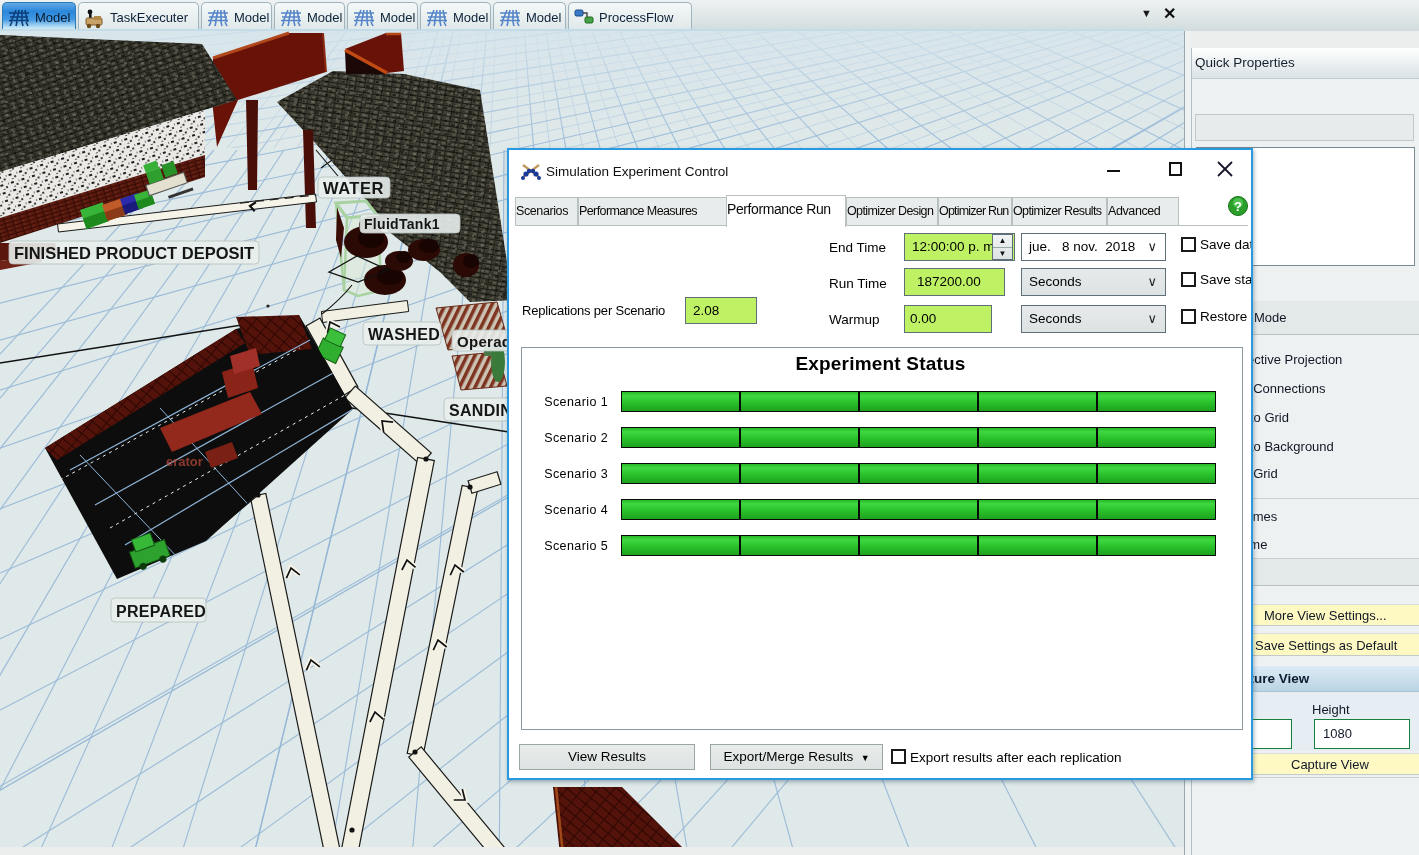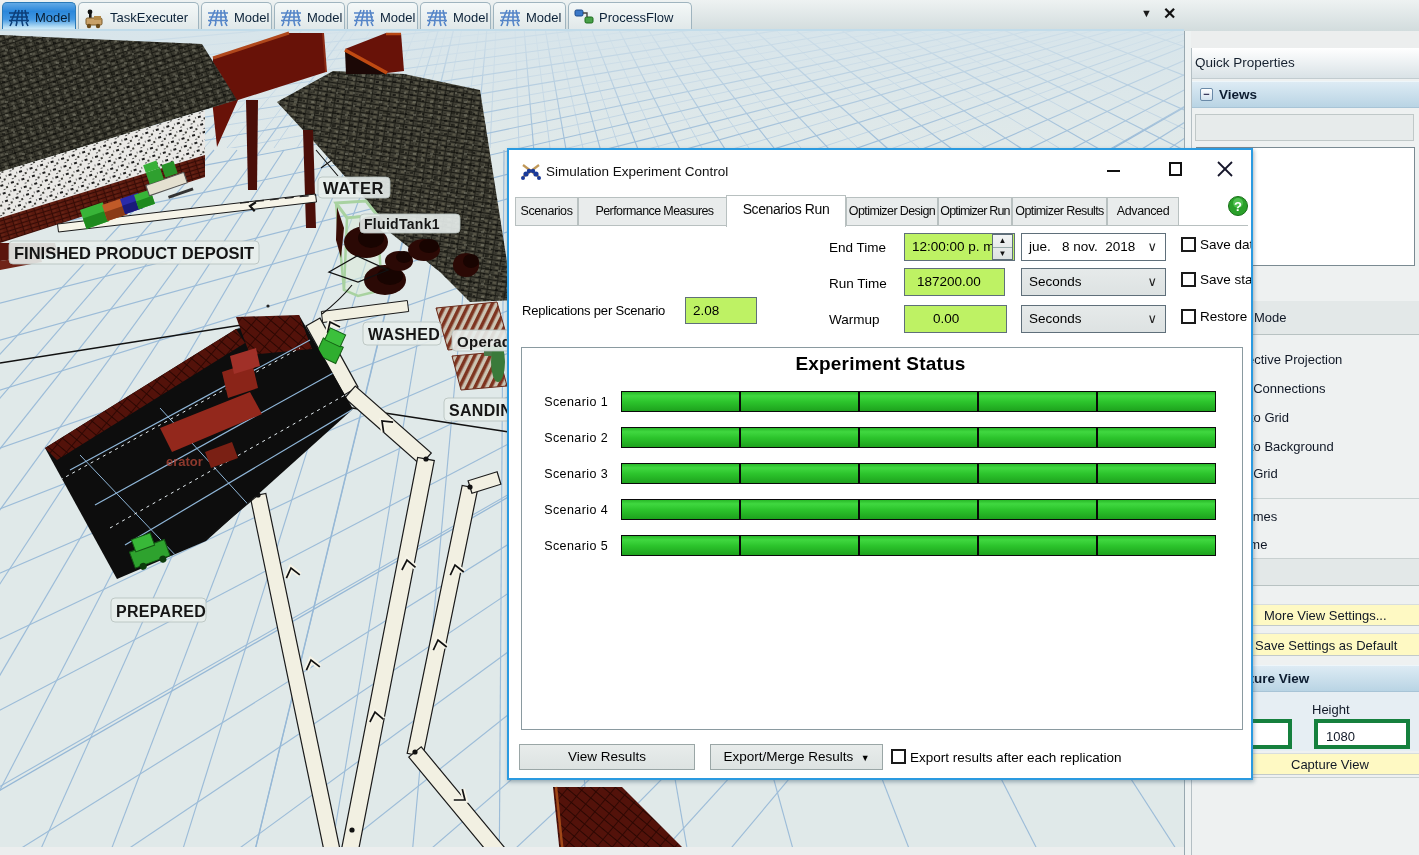--- a/index.html
+++ b/index.html
@@ -26,28 +26,28 @@
 .rp-title { position:absolute; left:0; top:0; width:227px; height:31px;
   background:linear-gradient(#ffffff,#d9e2e6); border-bottom:1px solid #c2ccd0;
   line-height:30px; padding-left:3px; color:#15202e; font-size:13.5px;}
 .rp-sec { position:absolute; left:0; width:227px; height:27px;
   background:linear-gradient(#ddebf4,#b9d4e4); border-top:1px solid #eef6fa; border-bottom:1px solid #a8c4d6;
   font-weight:bold; color:#0c1c30; line-height:26px; font-size:13.5px;}
 .rp-item { position:absolute; left:0; width:227px; font-size:13px; color:#101826; white-space:nowrap;}
 .rp-band { position:absolute; left:0; width:227px; background:#e3e8e8; }
 .rp-line { position:absolute; left:0; width:227px; height:1px; background:#c9d2d2; }
 .rp-btnrow { position:absolute; left:10px; width:227px; background:#fef9c3; border-top:1px solid #d8dede; border-bottom:1px solid #c2caca;}
-.rp-input { position:absolute; background:#fff; border:4px solid #15803d; font-size:13px; padding-left:8px; }
+.rp-input { position:absolute; background:#fff; border:1px solid #15803d; font-size:13px; padding-left:8px; }
 #dialog { overflow:hidden; position:absolute; left:507px; top:148px; width:746px; height:632px;
   background:#fff; border:2px solid #2a9ae0; box-shadow:1px 2px 4px rgba(60,90,110,.45); font-size:13px; color:#000;}
 .dtitle { position:absolute; left:0; top:0; width:742px; height:45px; background:#fff; }
 .dtitle .txt { position:absolute; left:37px; top:14px; font-size:13.5px; color:#111; }
 .dbtn { position:absolute; top:0; width:45px; height:45px; color:#111; }
 .dtab { position:absolute; top:47px; height:29px; background:#e9ecec; border:1px solid #b8c0c0;
-  font-size:12.5px; letter-spacing:-0.4px; color:#0a0a0a; text-align:center; line-height:27px; white-space:nowrap; overflow:hidden;}
+  font-size:12.5px; letter-spacing:-0.4px; color:#0a0a0a; text-align:left; line-height:27px; white-space:nowrap; overflow:hidden;}
 .dtab.active { background:#fff; border-bottom:none; top:45px; height:32px; z-index:3; font-size:14px;}
 .dtabline { position:absolute; left:6px; top:75px; width:733px; height:1px; background:#b8c0c0; }
 .dbutton { position:absolute; background:linear-gradient(#e8eceb,#dde3e2); border:1px solid #9aa6a6; text-align:center; color:#000; }
 .dinput { position:absolute; background:#bef264; border:1px solid #5f6f7a; font-size:13.5px; padding-left:7px; color:#000; white-space:nowrap; overflow:hidden;}
 .dcombo { position:absolute; border:1px solid #5f6f7a; font-size:13.5px; padding-left:7px; color:#000; white-space:nowrap; overflow:hidden;}
 .dcombo .chev { position:absolute; right:8px; top:0px; font-size:13px; color:#222; font-family:'Liberation Sans',sans-serif; }
 .dcheck { position:absolute; width:15px; height:15px; background:#fff; border:2px solid #1a1a1a; }
 .dlbl { position:absolute; font-size:13.5px; color:#000; white-space:nowrap; }
 .dgroup { position:absolute; left:12px; top:197px; width:722px; height:383px; border:1px solid #8a9aa0; }
 .seg { position:absolute; top:0; height:21px; border:1px solid #0a0a0a;
@@ -453,21 +453,20 @@
         </svg>
         <span class="lbl" style="">ProcessFlow</span>
       </div>
 <div class="understrip"></div>
 <div id="tabdrop">▼</div>
 <div id="tabclose">✕</div>
 </div>
 <div id="splitter"></div>
 <div id="rpanel">
 <div class="rp-title">Quick Properties</div>
-<div class="rp-sec" style="top:33px"><span style="display:inline-block;width:13px;height:13px;background:linear-gradient(#fff,#cfe0ec);border:1px solid #6a8aa8;border-radius:2px;margin:6px 6px 0 8px;vertical-align:top;line-height:10px;font-size:11px;text-align:center;color:#335;font-weight:bold">−</span>Views</div>
 <div style="position:absolute;left:3px;top:66px;width:219px;height:27px;background:#e7ebeb;border:1px solid #c0c8c8"></div>
 <div style="position:absolute;left:4px;top:99px;width:219px;height:119px;background:#fff;border:1px solid #7a8a92"></div>
 <div class="rp-band" style="top:253px;height:34px;border-bottom:1px solid #b8c2c2">
         <span style="position:absolute;left:62px;top:9px">Mode</span>
       </div>
 <div class="rp-item" style="top:304px;left:21px">Perspective Projection</div>
 <div class="rp-item" style="top:333px;left:25px">Show Connections</div>
 <div class="rp-item" style="top:362px;left:24px">Snap to Grid</div>
 <div class="rp-item" style="top:391px;left:24px">Snap to Background</div>
 <div class="rp-item" style="top:418px;left:25px">Show Grid</div>
@@ -515,21 +514,21 @@
         <div style="width:13px;height:14px;border:2px solid #111;margin:0 auto"></div>
       </div>
 <svg width="16" height="16" style="position:absolute;left:708px;top:11px">
         <g stroke="#15152a" stroke-width="1.8">
           <line x1="1" y1="1" x2="15" y2="15"></line>
           <line x1="15" y1="1" x2="1" y2="15"></line>
         </g>
       </svg>
 <div class="dtab" style="left:6px;width:63px;">Scenarios</div>
 <div class="dtab" style="left:69px;width:153px;letter-spacing:-0.6px;">Performance Measures</div>
-<div class="dtab active" style="left:217px;width:120px;">Scenarios Run</div>
+<div class="dtab active" style="left:217px;width:120px;">Performance Run</div>
 <div class="dtab" style="left:337px;width:92px;letter-spacing:-0.6px;">Optimizer Design</div>
 <div class="dtab" style="left:429px;width:74px;letter-spacing:-0.8px;">Optimizer Run</div>
 <div class="dtab" style="left:503px;width:95px;letter-spacing:-0.6px;">Optimizer Results</div>
 <div class="dtab" style="left:598px;width:72px;">Advanced</div>
 <div class="dtabline" style="left:6px;width:211px"></div>
 <div class="dtabline" style="left:337px;width:402px"></div>
 <svg width="20" height="20" style="position:absolute;left:719px;top:46px;z-index:4">
         <circle cx="10" cy="10" r="9.5" fill="#2aa02a" stroke="#187018"></circle>
         <circle cx="10" cy="7" r="5" fill="#5ac85a" opacity="0.8"></circle>
         <text x="10" y="15" font-size="13" font-weight="bold" fill="#fff" text-anchor="middle">?</text>
@@ -540,21 +539,21 @@
 <div class="dlbl" style="left:320px;top:126px">Run Time</div>
 <div class="dlbl" style="left:320px;top:162px">Warmup</div>
 <div class="dinput" style="left:395px;top:83px;width:111px;height:28px;line-height:26px">12:00:00 p. m</div>
 <div style="position:absolute;left:483px;top:84px;width:21px;height:26px;border:1px solid #5f6f7a;background:linear-gradient(#f2f4f4,#dde2e2);z-index:2">
         <div style="font-size:8px;text-align:center;line-height:12px;color:#111">▲</div>
         <div style="font-size:8px;text-align:center;line-height:12px;color:#111;border-top:1px solid #9aa">▼</div>
       </div>
 <div class="dcombo" style="left:512px;top:83px;width:145px;height:28px;line-height:26px;background:#fff">jue.&nbsp;&nbsp;&nbsp;8 nov.&nbsp;&nbsp;2018<span class="chev">∨</span></div>
 <div class="dinput" style="left:395px;top:118px;width:101px;height:28px;line-height:26px;padding-left:12px">187200.00</div>
 <div class="dcombo" style="left:512px;top:118px;width:145px;height:28px;line-height:26px;background:linear-gradient(#e6eaea,#dde2e2)">Seconds<span class="chev">∨</span></div>
-<div class="dinput" style="left:395px;top:155px;width:103px;height:28px;line-height:26px;padding-left:28px">0.00</div>
+<div class="dinput" style="left:395px;top:155px;width:88px;height:28px;line-height:26px;padding-left:5px">0.00</div>
 <div class="dcombo" style="left:512px;top:155px;width:145px;height:28px;line-height:26px;background:linear-gradient(#e6eaea,#dde2e2)">Seconds<span class="chev">∨</span></div>
 <div class="dcheck" style="left:672px;top:87px"></div>
 <div class="dlbl" style="left:691px;top:87px">Save data</div>
 <div class="dcheck" style="left:672px;top:122px"></div>
 <div class="dlbl" style="left:691px;top:122px">Save state</div>
 <div class="dcheck" style="left:672px;top:159px"></div>
 <div class="dlbl" style="left:691px;top:159px">Restore st</div>
 <div class="dgroup"></div>
 <div style="position:absolute;left:10px;top:203px;width:723px;text-align:center;font-size:19px;font-weight:bold;letter-spacing:0.2px">Experiment Status</div>
 <div class="scn" style="left:35px;top:245px;width:64px;text-align:right">Scenario 1</div>

